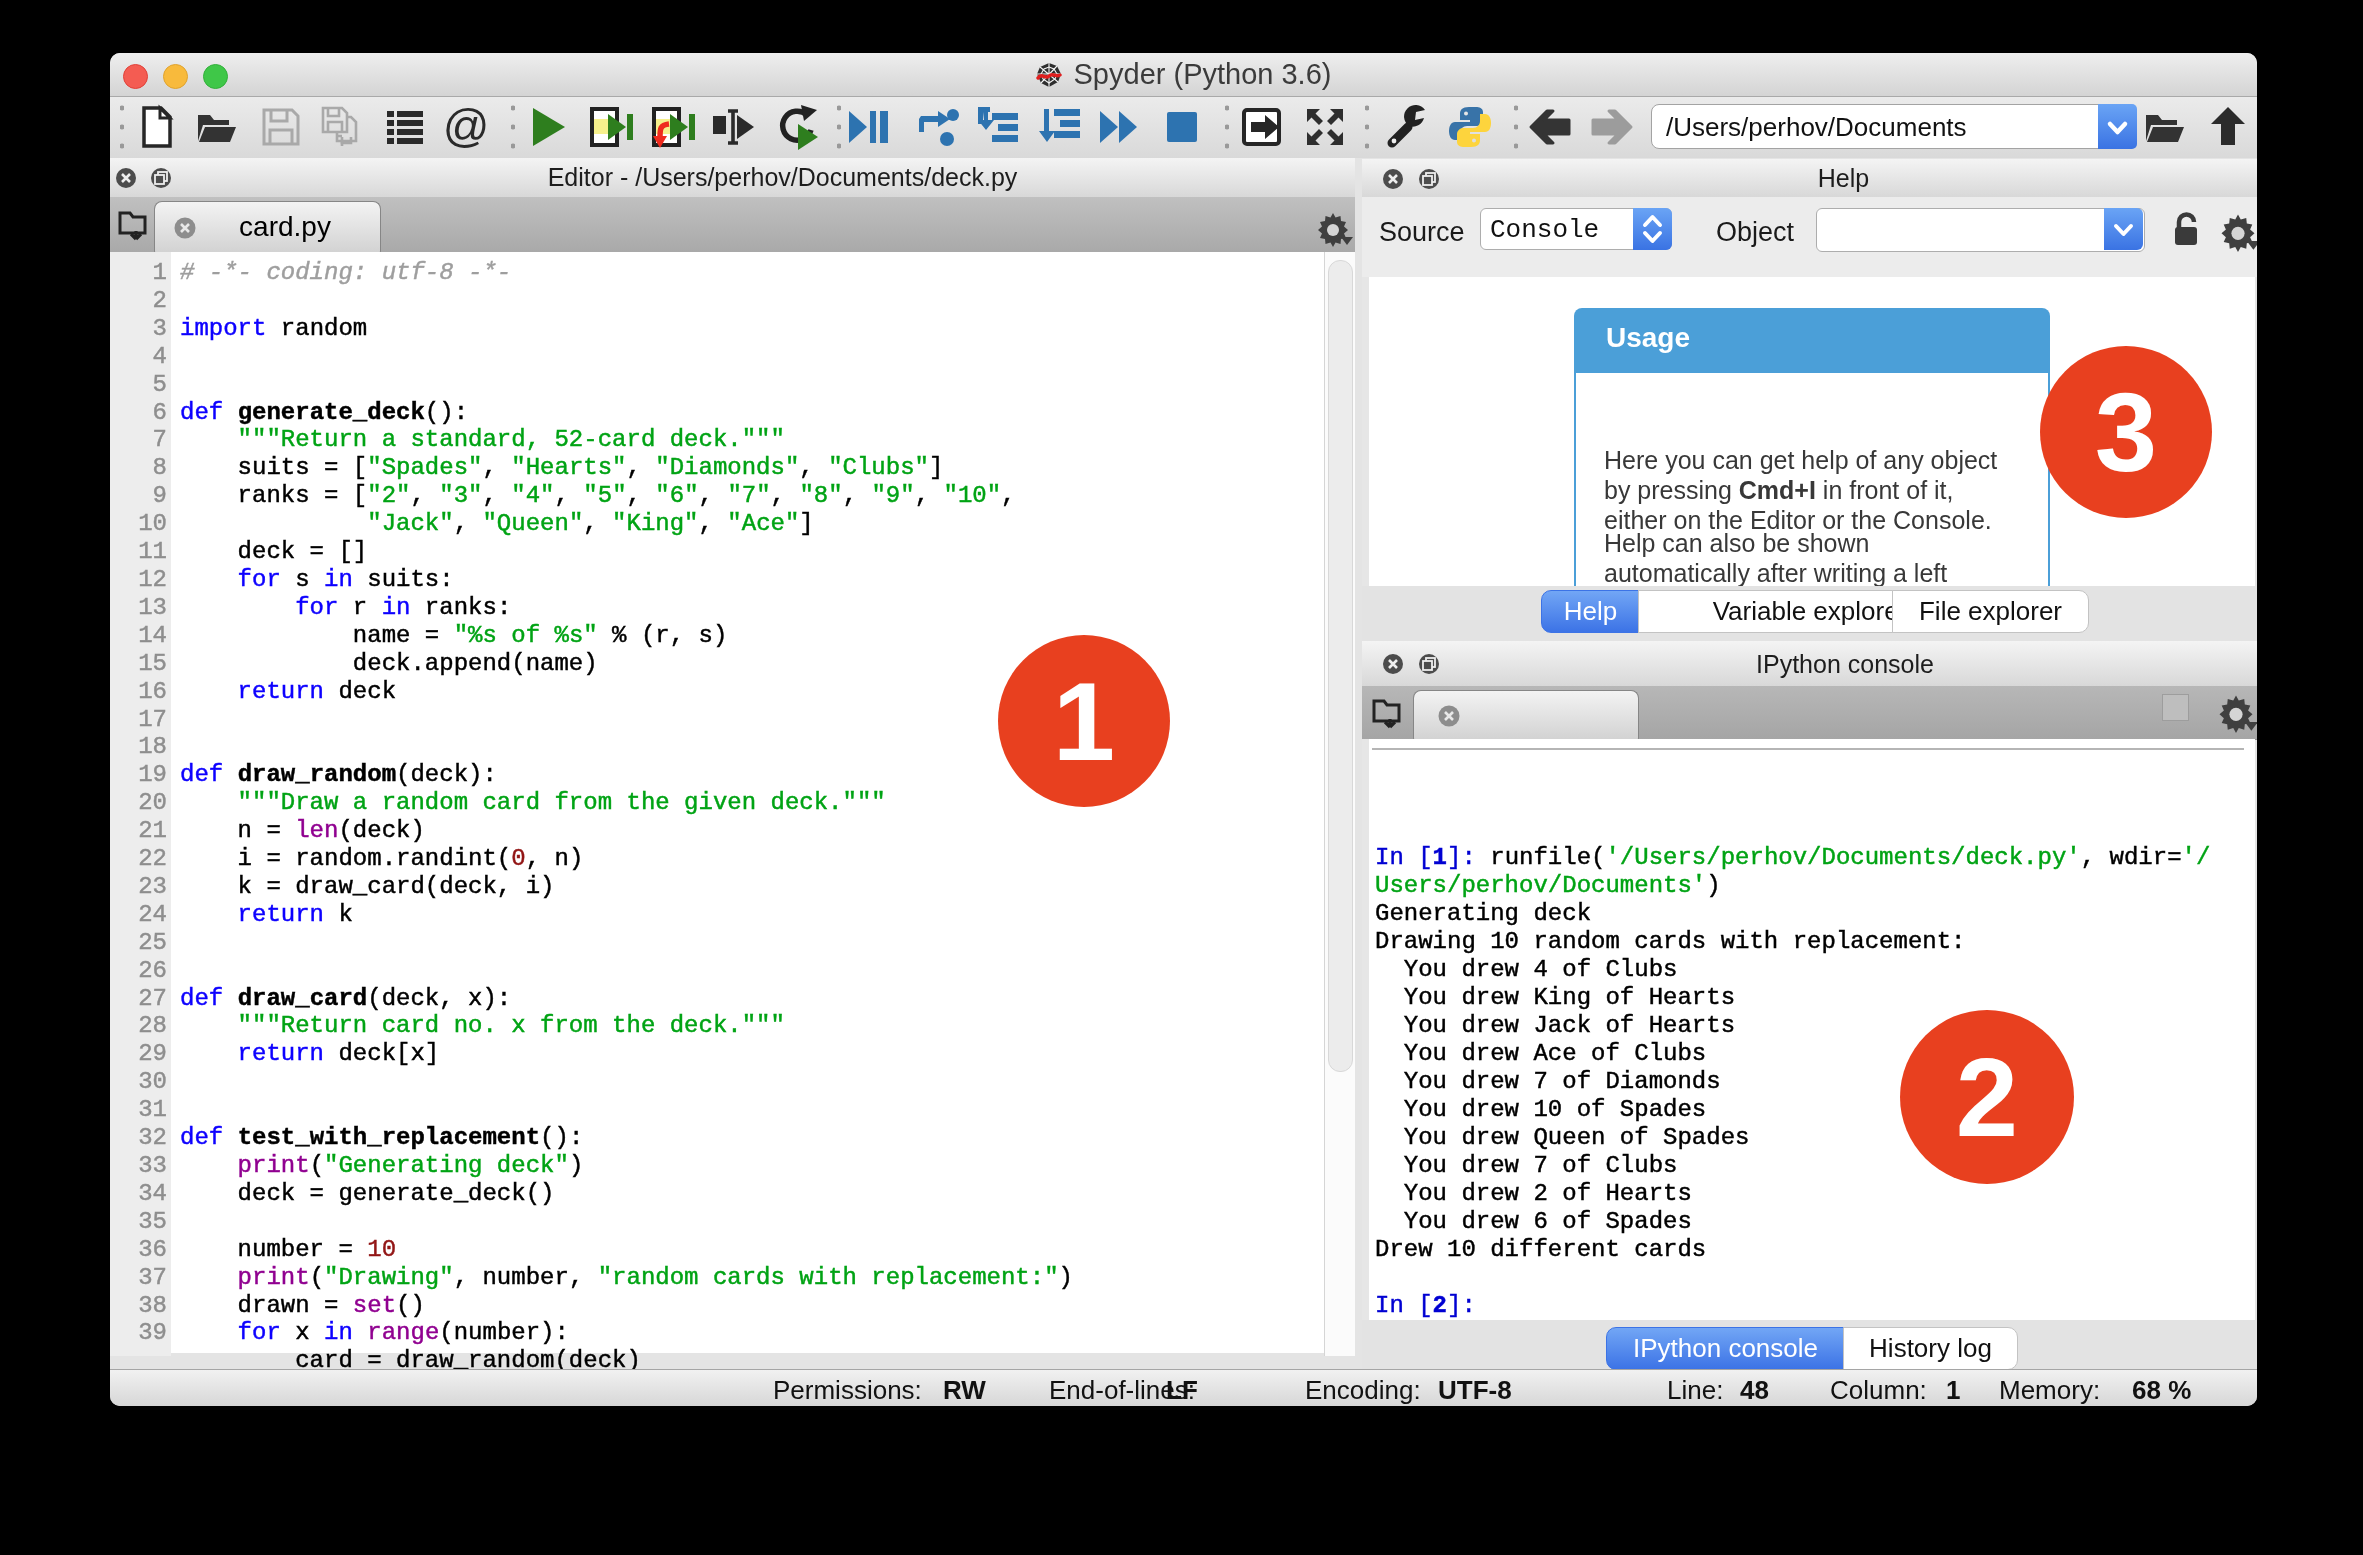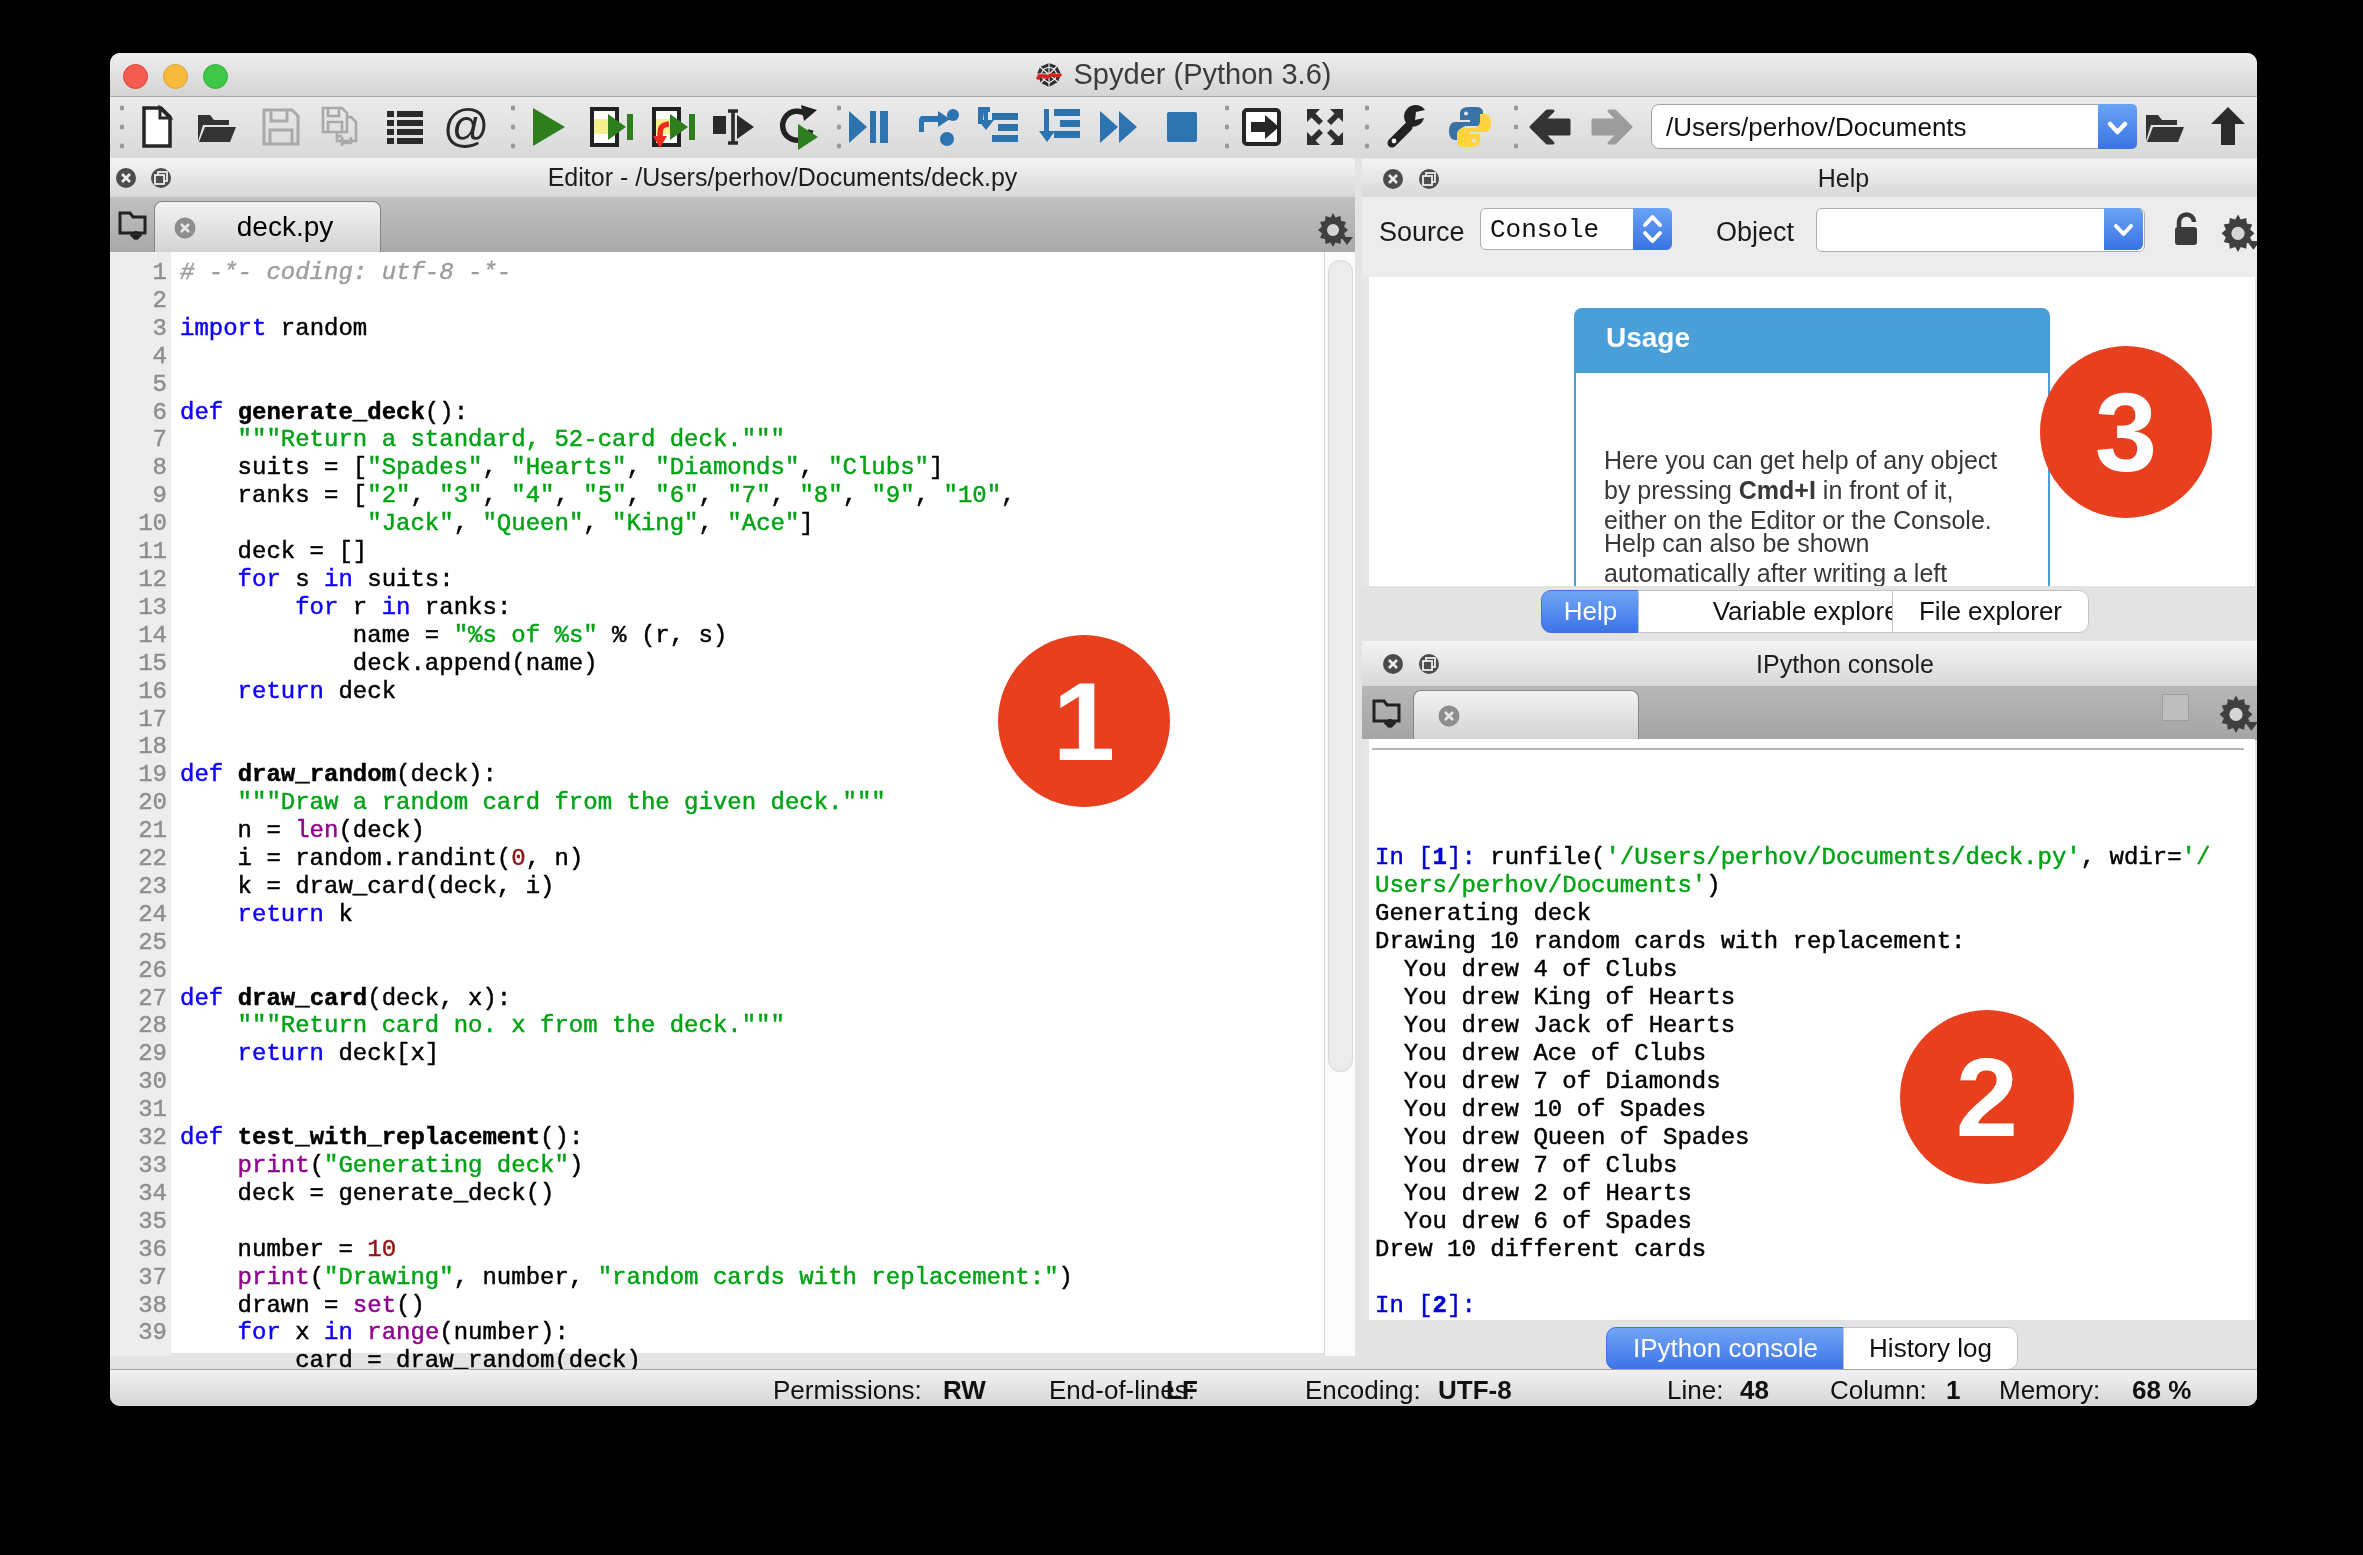--- a/index.html
+++ b/index.html
@@ -279,21 +279,21 @@
   <div id="edtabs">
     <svg class="abs" style="left:6px;top:8px" width="40" height="40" viewBox="0 0 40 40">
         <path d="M4 28 V8 h10 l3 4 h12 v16 z" fill="none" stroke="#222" stroke-width="3"></path>
         <path d="M20 26 v8 M20 34 l-5 -5 M20 34 l5 -5" stroke="#222" stroke-width="3.2" fill="none"></path>
       </svg>
     <div class="ctab" style="left:44px;top:4px;width:225px;height:51px;">
       <svg class="abs" style="left:19px;top:15px" width="22" height="22" viewBox="0 0 22 22">
           <circle cx="11" cy="11" r="10.5" fill="#8d8d8d"></circle>
           <path d="M7 7 l8 8 M15 7 l-8 8" stroke="#e8e8e8" stroke-width="2.6"></path>
         </svg>
-      <div class="abs" style="left:55px;top:9px;width:150px;text-align:center;font-size:28px;color:#000;">deck.py</div>
+      <div class="abs" style="left:55px;top:9px;width:150px;text-align:center;font-size:28px;color:#000;">card.py</div>
     </div>
     <svg class="abs" style="left:1203px;top:10px" width="40" height="40" viewBox="0 0 40 40">
         <g fill="#3f3f3f">
           <path d="M20 6 l2.5 4.5 5 -1.5 0.5 5 5 1 -2 4.5 4 3.5 -4 3.5 2 4.5 -5 1 -0.5 5 -5 -1.5 L20 40 l-2.5 -4.5 -5 1.5 -0.5 -5 -5 -1 2 -4.5 -4 -3.5 4 -3.5 -2 -4.5 5 -1 0.5 -5 5 1.5 z"></path>
         </g>
         <circle cx="20" cy="23" r="6" fill="#d5d5d5"></circle>
         <polygon points="28,30 40,30 34,38" fill="#3f3f3f"></polygon>
       </svg>
   </div>
   <div id="edcontent">

